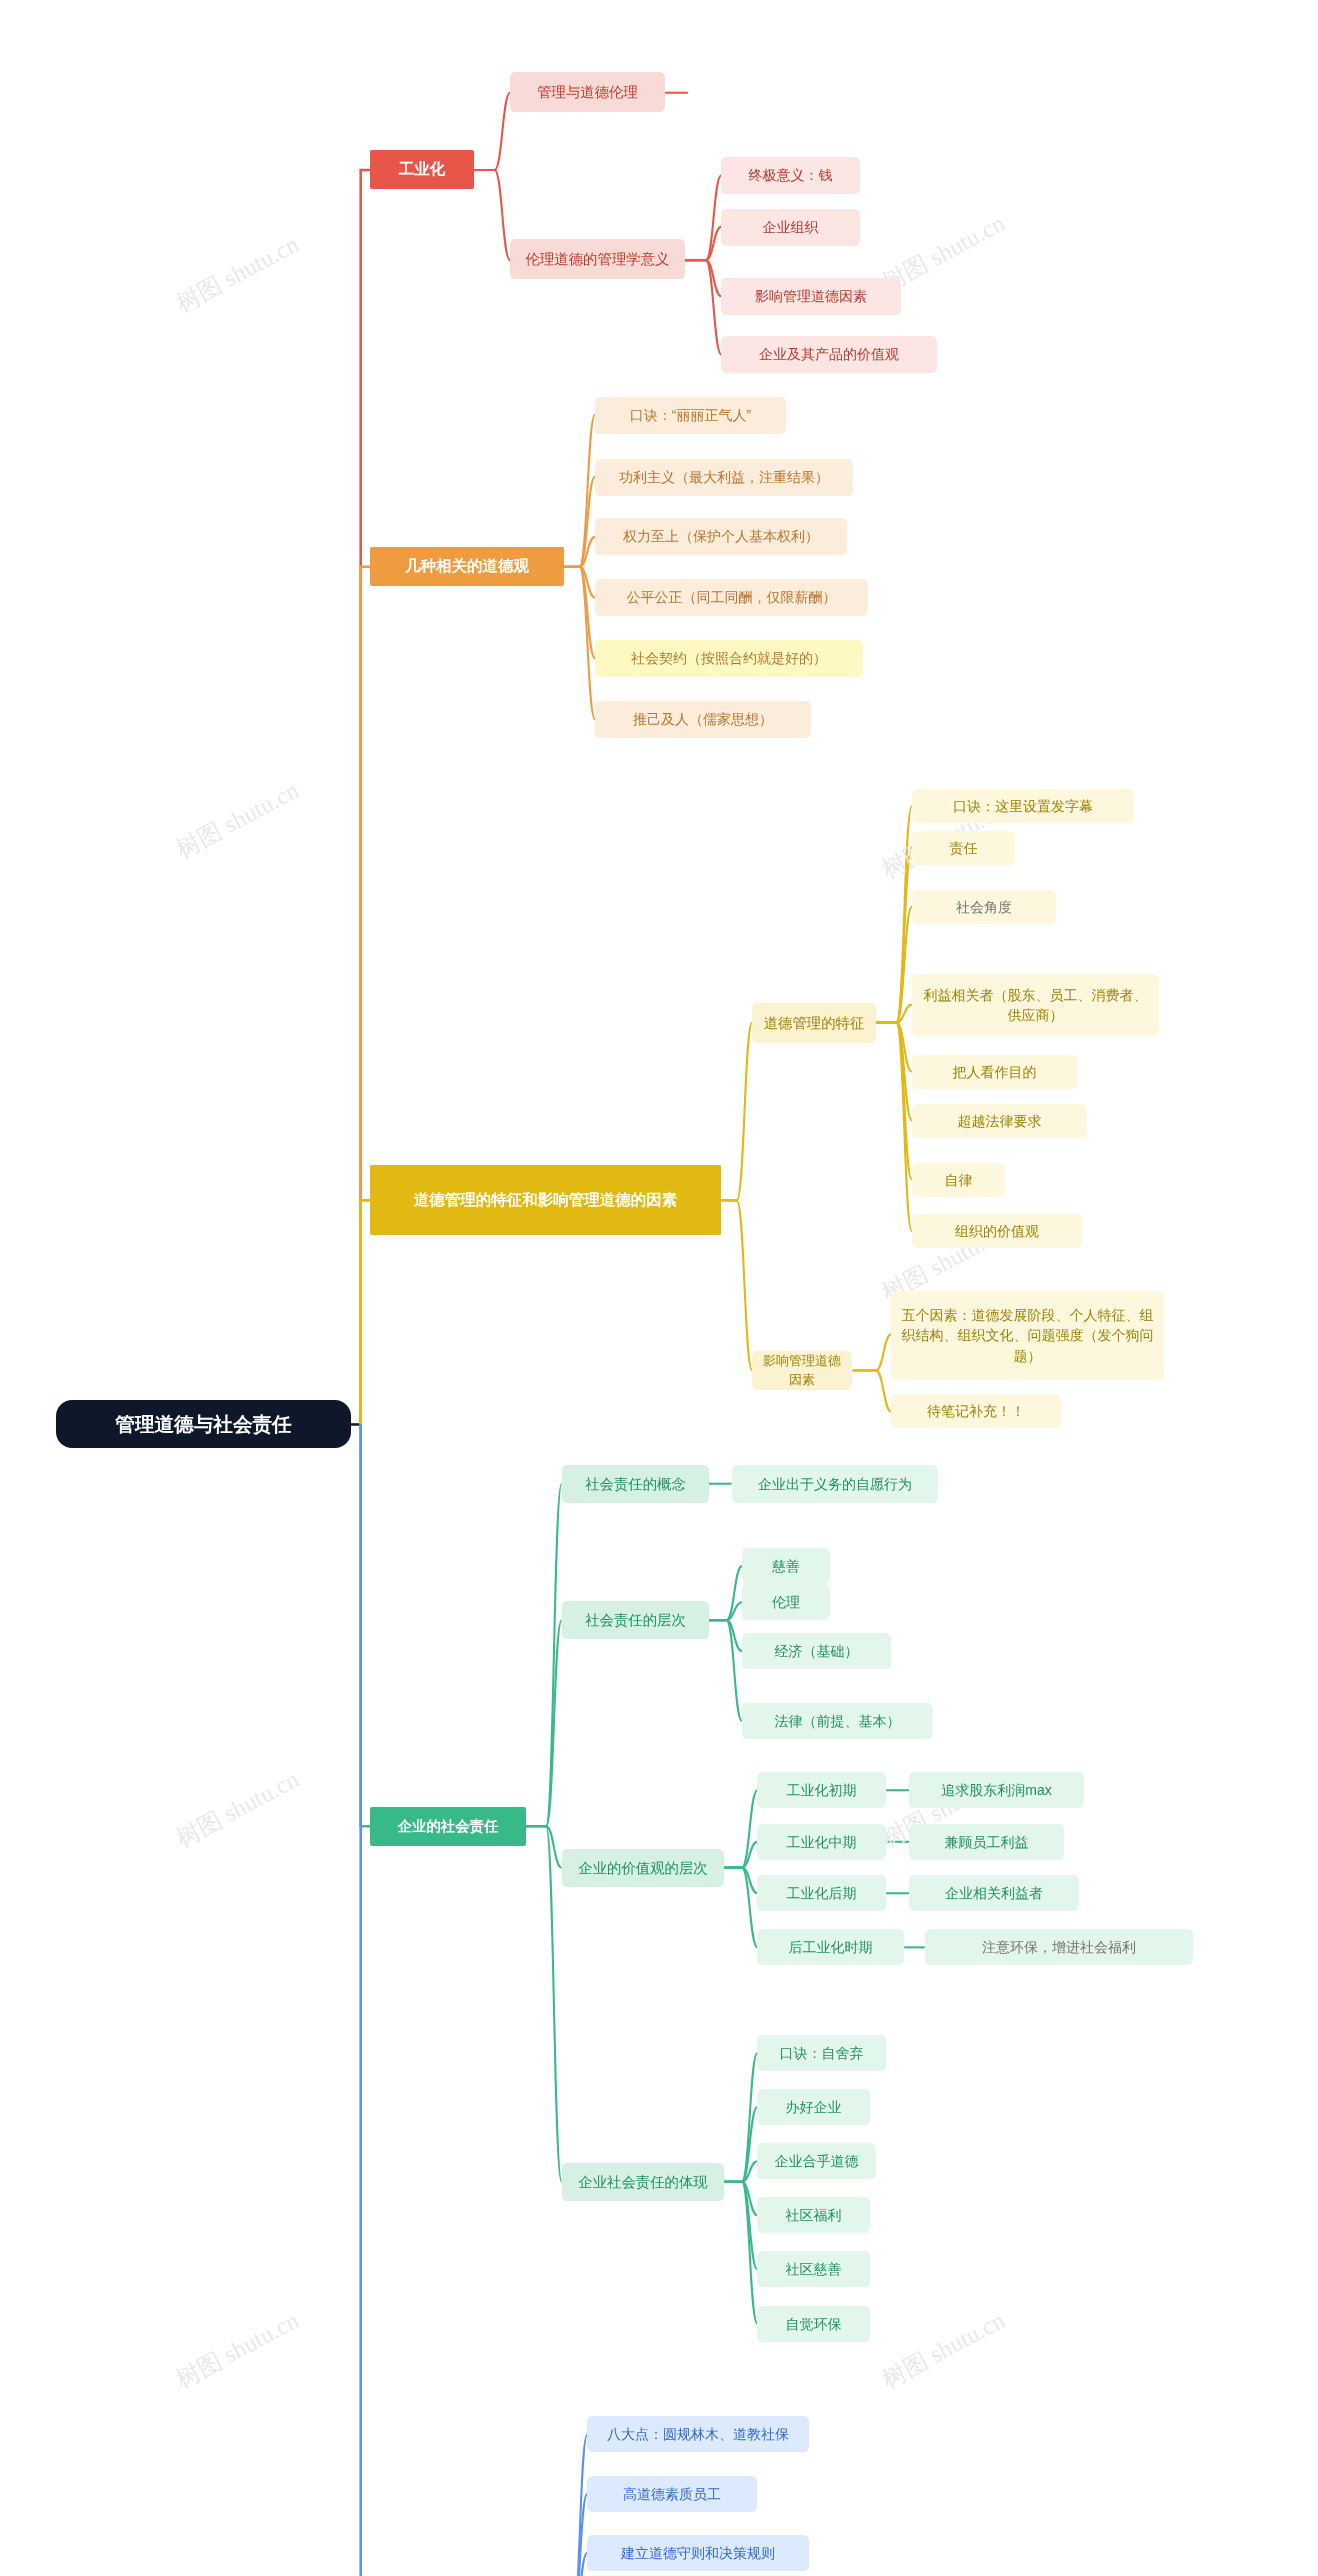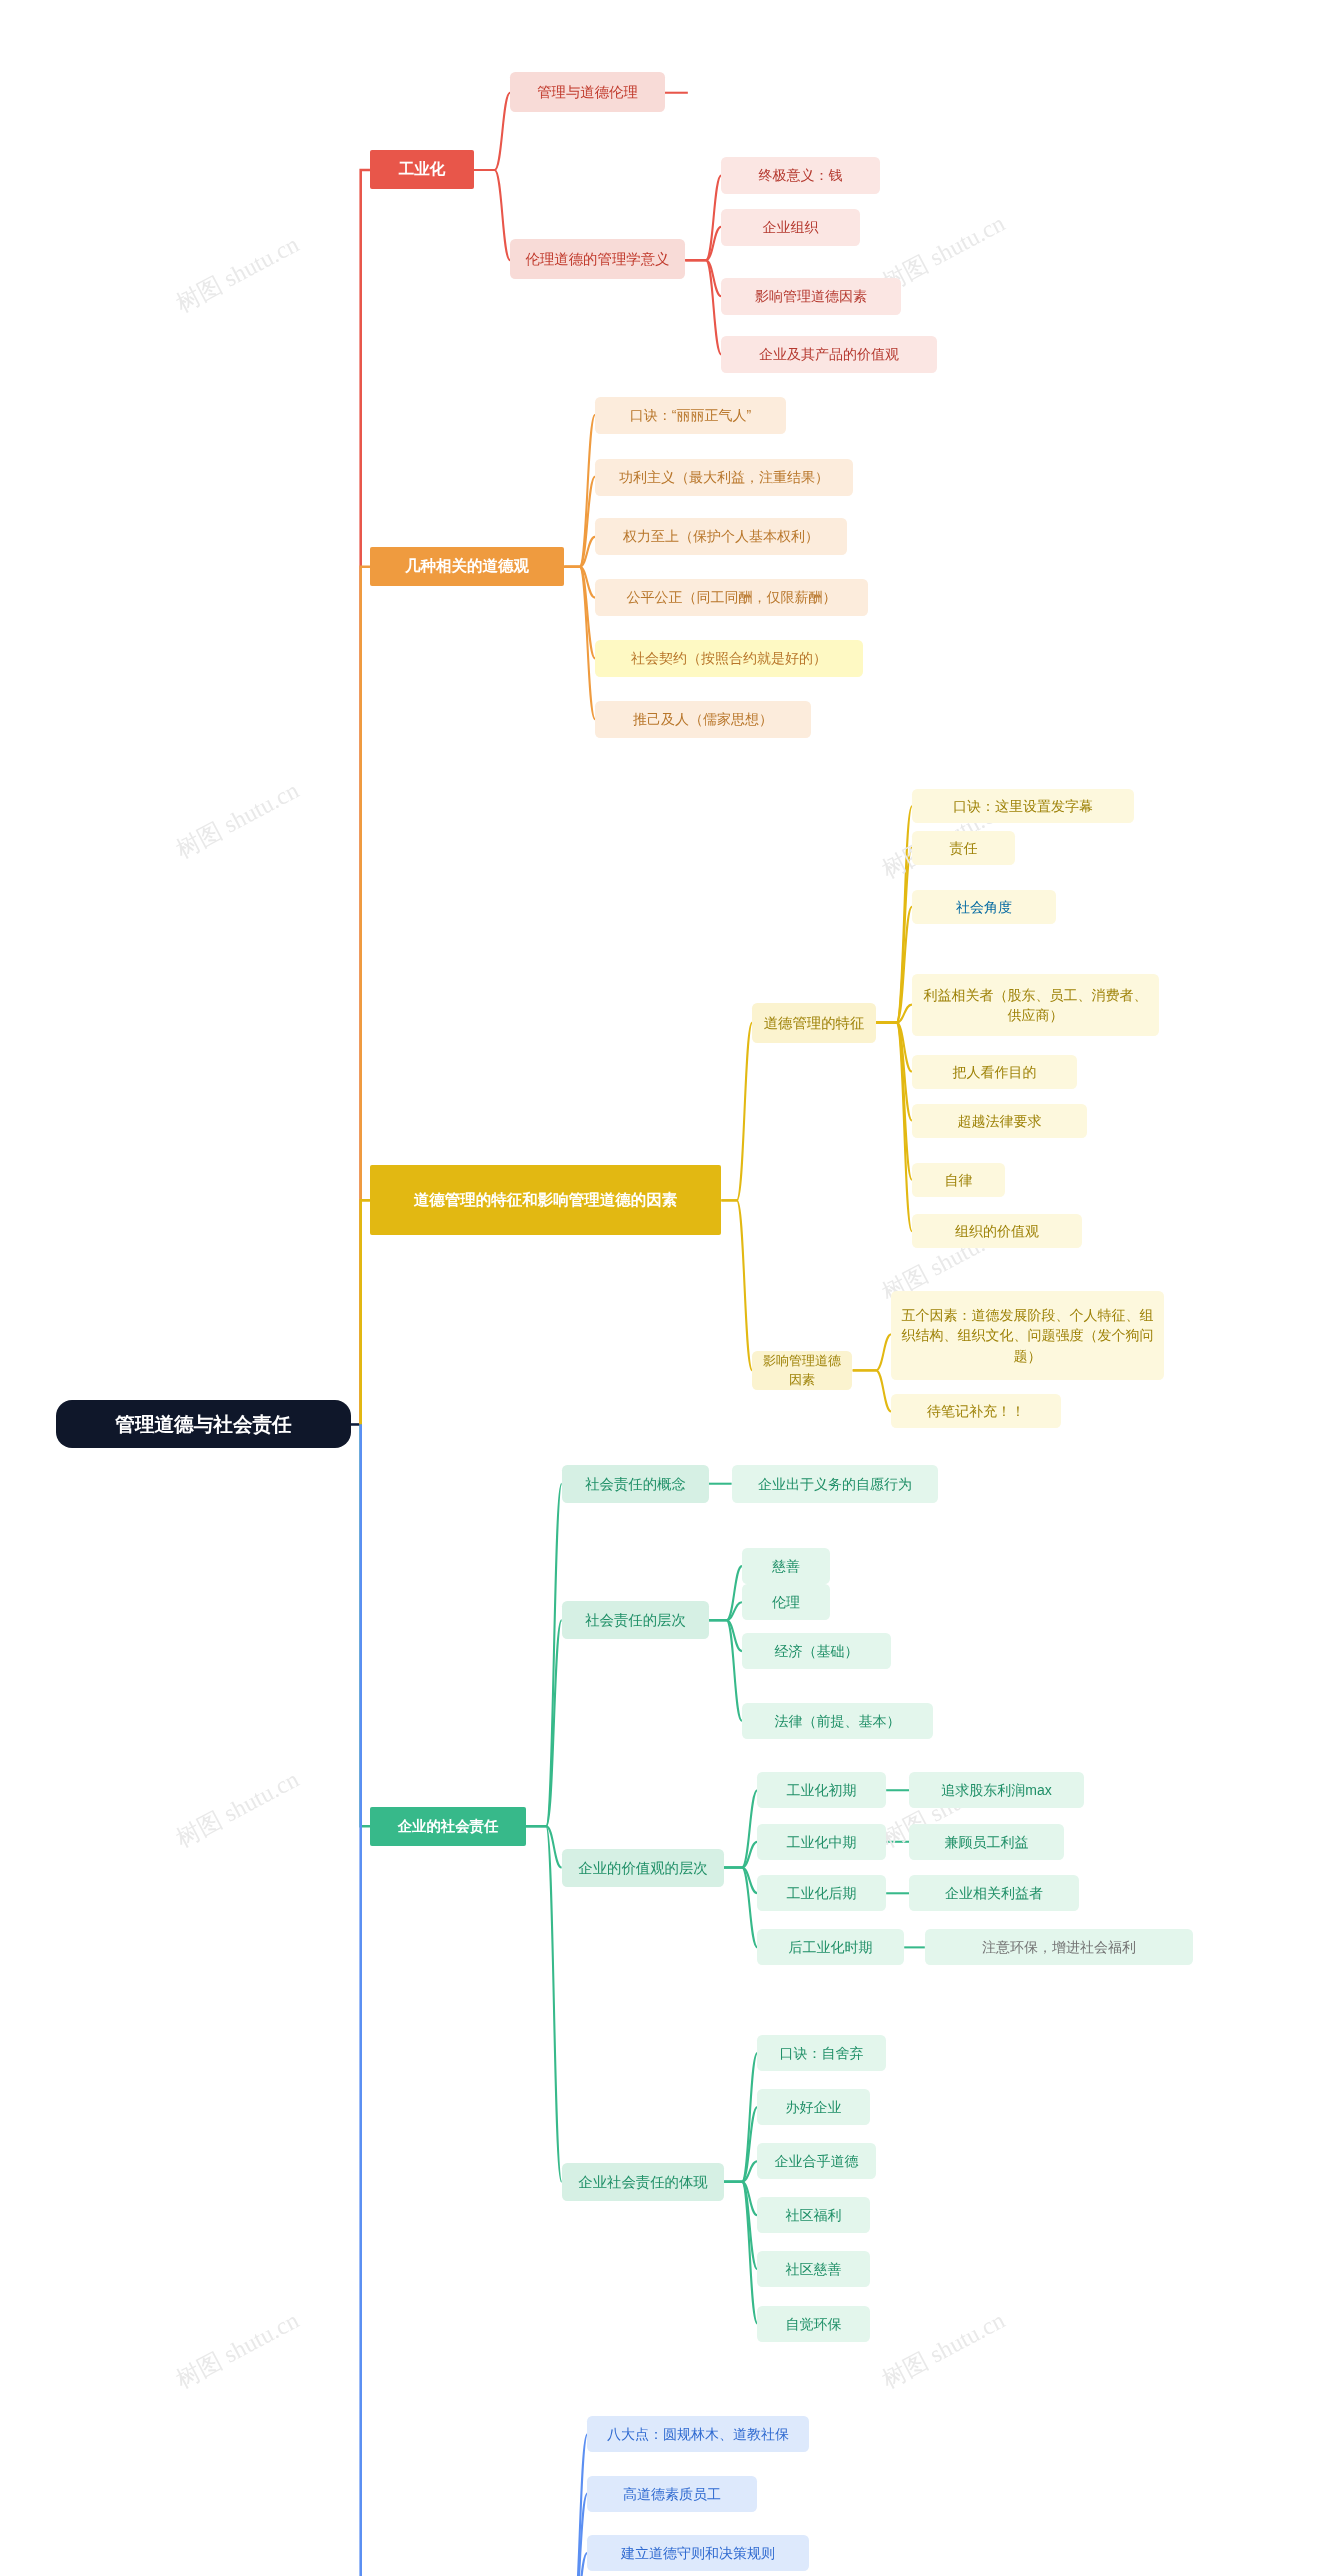--- a/index.html
+++ b/index.html
@@ -168,41 +168,41 @@
   <div class="wm" style="left:170px; top:2334px;">树图 shutu.cn</div>
   <div class="wm" style="left:876px; top:2334px;">树图 shutu.cn</div>
 
   <div class="node root" style="left:56px; top:1400px; width:295px; height:48px;">管理道德与社会责任</div>
 
   <div class="node lvl1" style="left:370px; top:150px; width:104px; height:39px; background:#e8564a;">工业化</div>
 
   <div class="node lvl2" style="left:510px; top:72px; width:155px; height:40px; background:#f8dbd7; color:#c0392b;">管理与道德伦理</div>
 
   <div class="node lvl2" style="left:510px; top:239px; width:175px; height:40px; background:#f8dbd7; color:#c0392b;text-align:center;">伦理道德的管理学意义</div>
-  <div class="node lvl3" style="left:721px; top:157px; width:159px; height:37px; background:#fbe6e3; color:#b5392f;">终极意义：钱</div>
+  <div class="node lvl3" style="left:721px; top:157px; width:139px; height:37px; background:#fbe6e3; color:#b5392f;">终极意义：钱</div>
   <div class="node lvl3" style="left:721px; top:209px; width:139px; height:37px; background:#fbe6e3; color:#b5392f;">企业组织</div>
   <div class="node lvl3" style="left:721px; top:278px; width:180px; height:37px; background:#fbe6e3; color:#b5392f;">影响管理道德因素</div>
   <div class="node lvl3" style="left:721px; top:336px; width:216px; height:37px; background:#fbe6e3; color:#b5392f;">企业及其产品的价值观</div>
 
   <div class="node lvl1" style="left:370px; top:547px; width:194px; height:39px; background:#ef9b3f;">几种相关的道德观</div>
 
   <div class="node lvl3" style="left:595px; top:397px; width:191px; height:37px; background:#fcecdc; color:#b8762a;">口诀：“丽丽正气人”</div>
   <div class="node lvl3" style="left:595px; top:459px; width:258px; height:37px; background:#fcecdc; color:#b8762a;">功利主义（最大利益，注重结果）</div>
   <div class="node lvl3" style="left:595px; top:518px; width:252px; height:37px; background:#fcecdc; color:#b8762a;">权力至上（保护个人基本权利）</div>
   <div class="node lvl3" style="left:595px; top:579px; width:273px; height:37px; background:#fcecdc; color:#b8762a;">公平公正（同工同酬，仅限薪酬）</div>
   <div class="node lvl3" style="left:595px; top:640px; width:268px; height:37px; background:#fef9c3; color:#b8762a;">社会契约（按照合约就是好的）</div>
   <div class="node lvl3" style="left:595px; top:701px; width:216px; height:37px; background:#fcecdc; color:#b8762a;">推己及人（儒家思想）</div>
 
   <div class="node lvl1" style="left:370px; top:1165px; width:351px; height:70px; background:#e2b812; font-size:15.5px;">道德管理的特征和影响管理道德的因素</div>
 
   <div class="node lvl2" style="left:752px; top:1003px; width:124px; height:40px; background:#fbf3cf; color:#9e8208;">道德管理的特征</div>
 
   <div class="node lvl3" style="left:912px; top:789px; width:222px; height:34px; background:#fdf8dd; color:#9e8208;">口诀：这里设置发字幕</div>
   <div class="node lvl3" style="left:912px; top:831px; width:103px; height:34px; background:#fdf8dd; color:#9e8208;">责任</div>
-  <div class="node lvl3" style="left:912px; top:890px; width:144px; height:34px; background:#fdf8dd; color:#0369a1;">社会角度</div>
+  <div class="node lvl3" style="left:912px; top:890px; width:144px; height:34px; background:#fdf8dd; color:#737373;">社会角度</div>
   <div class="node lvl3" style="left:912px; top:974px; width:247px; height:62px; background:#fdf8dd; color:#9e8208;">利益相关者（股东、员工、消费者、供应商）</div>
   <div class="node lvl3" style="left:912px; top:1055px; width:165px; height:34px; background:#fdf8dd; color:#9e8208;">把人看作目的</div>
   <div class="node lvl3" style="left:912px; top:1104px; width:175px; height:34px; background:#fdf8dd; color:#9e8208;">超越法律要求</div>
   <div class="node lvl3" style="left:912px; top:1163px; width:93px; height:34px; background:#fdf8dd; color:#9e8208;">自律</div>
   <div class="node lvl3" style="left:912px; top:1214px; width:170px; height:34px; background:#fdf8dd; color:#9e8208;">组织的价值观</div>
 
   <div class="node lvl2" style="left:752px; top:1351px; width:100px; height:39px; background:#fbf3cf; color:#9e8208; font-size:13px;">影响管理道德因素</div>
   <div class="node lvl3" style="left:891px; top:1291px; width:273px; height:89px; background:#fdf8dd; color:#9e8208;">五个因素：道德发展阶段、个人特征、组织结构、组织文化、问题强度（发个狗问题）</div>
   <div class="node lvl3" style="left:891px; top:1394px; width:170px; height:34px; background:#fdf8dd; color:#9e8208;">待笔记补充！！</div>
 

